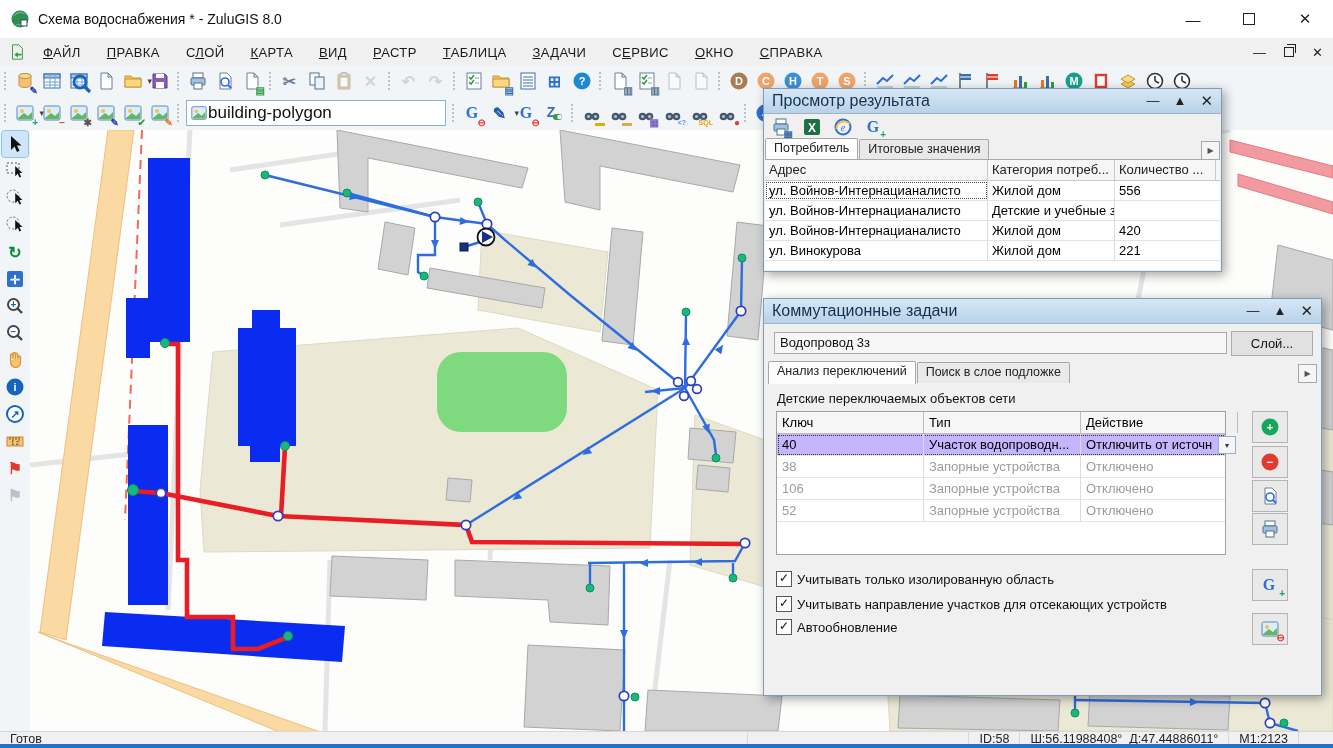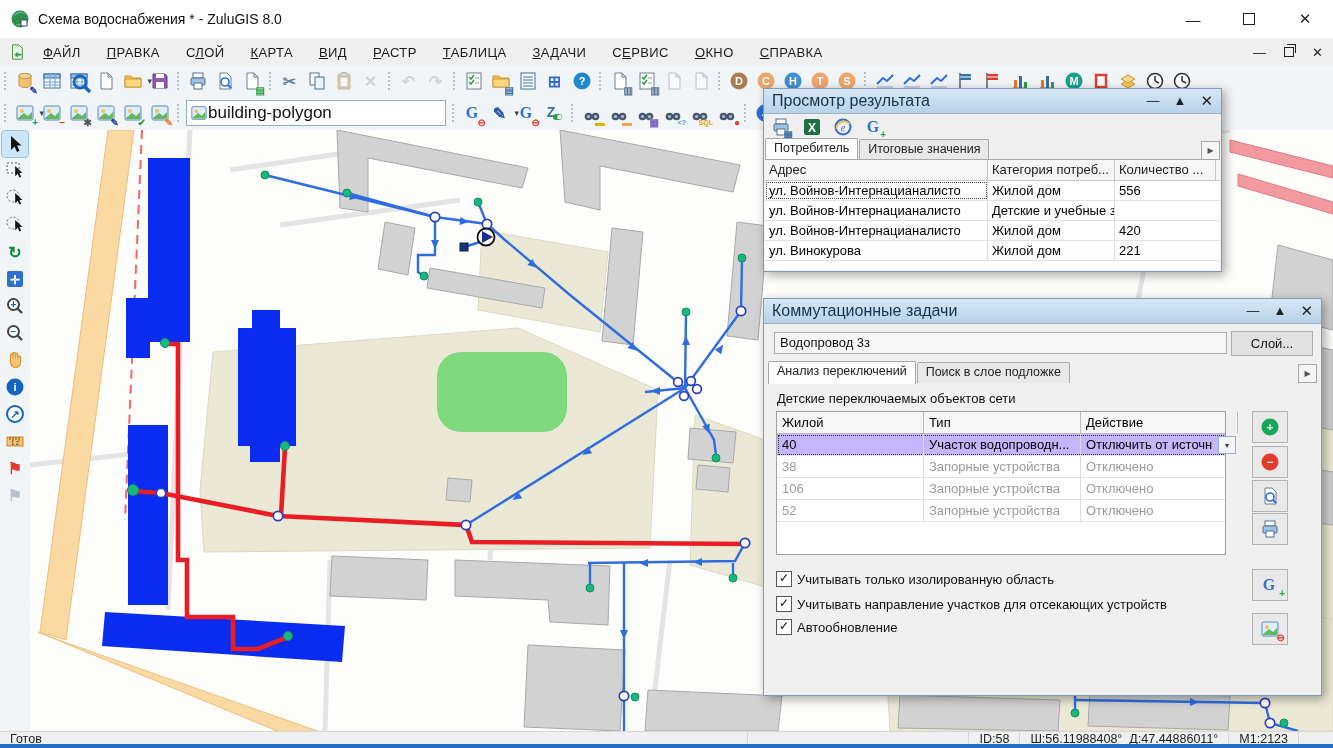--- a/index.html
+++ b/index.html
@@ -876,21 +876,21 @@
   <div id="sw-input">Водопровод 3з</div>
   <div id="sw-layer-btn" class="btn">Слой...</div>
   <div id="sw-tabs" class="tabs">
       <span class="tab active">Анализ переключений</span>
       <span class="tab">Поиск в слое подложке</span>
       <span class="tabscroll">▶</span>
     </div>
   <div id="sw-list-label">Детские переключаемых объектов сети</div>
   <div id="sw-table">
       <div class="sw-row hdr">
-        <span class="sw-cell k0">Жилой</span>
+        <span class="sw-cell k0">Ключ</span>
         <span class="sw-cell k1">Тип</span>
         <span class="sw-cell k2">Действие</span>
       </div>
       <div class="sw-row sel">
         <span class="sw-cell k0">40</span>
         <span class="sw-cell k1">Участок водопроводн...</span>
         <span class="sw-cell k2">Отключить от источн<span class="sw-combo">▾</span></span>
       </div>
       <div class="sw-row dim">
         <span class="sw-cell k0">38</span>

